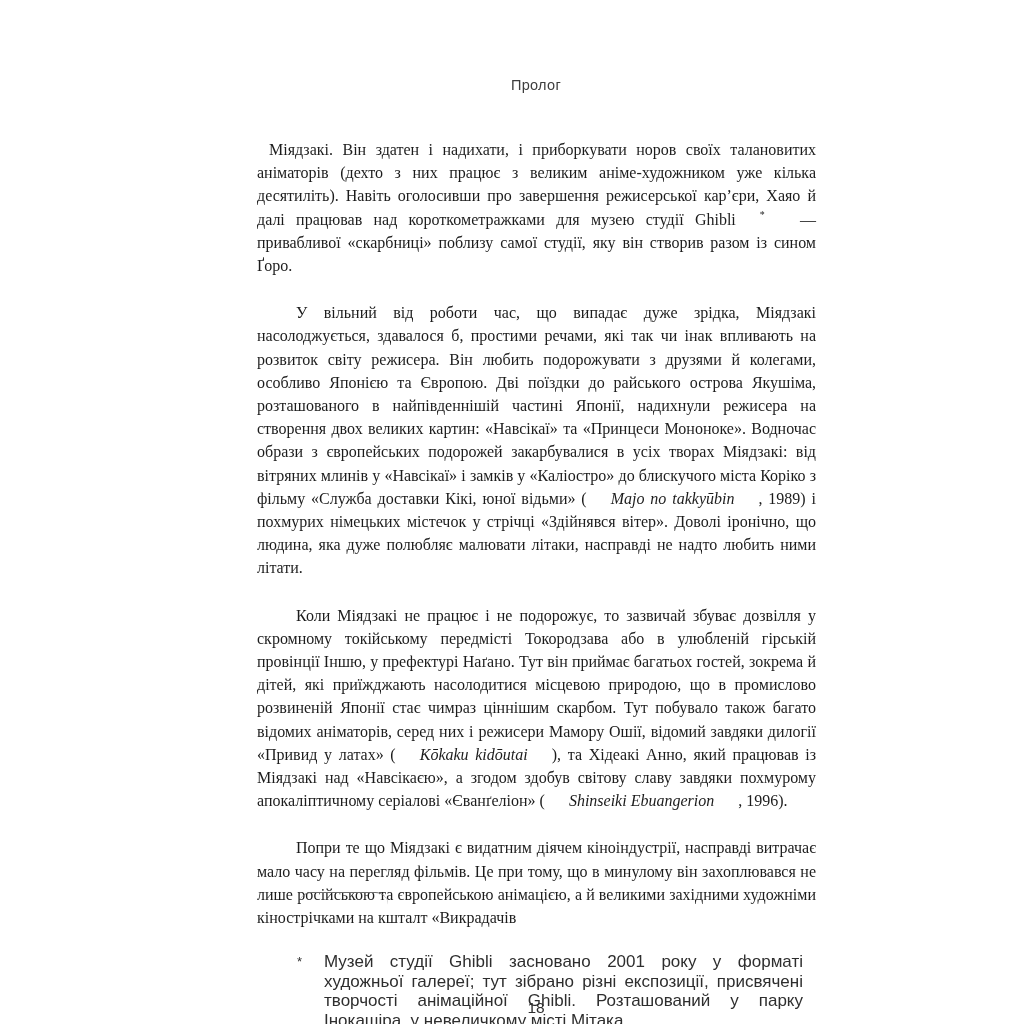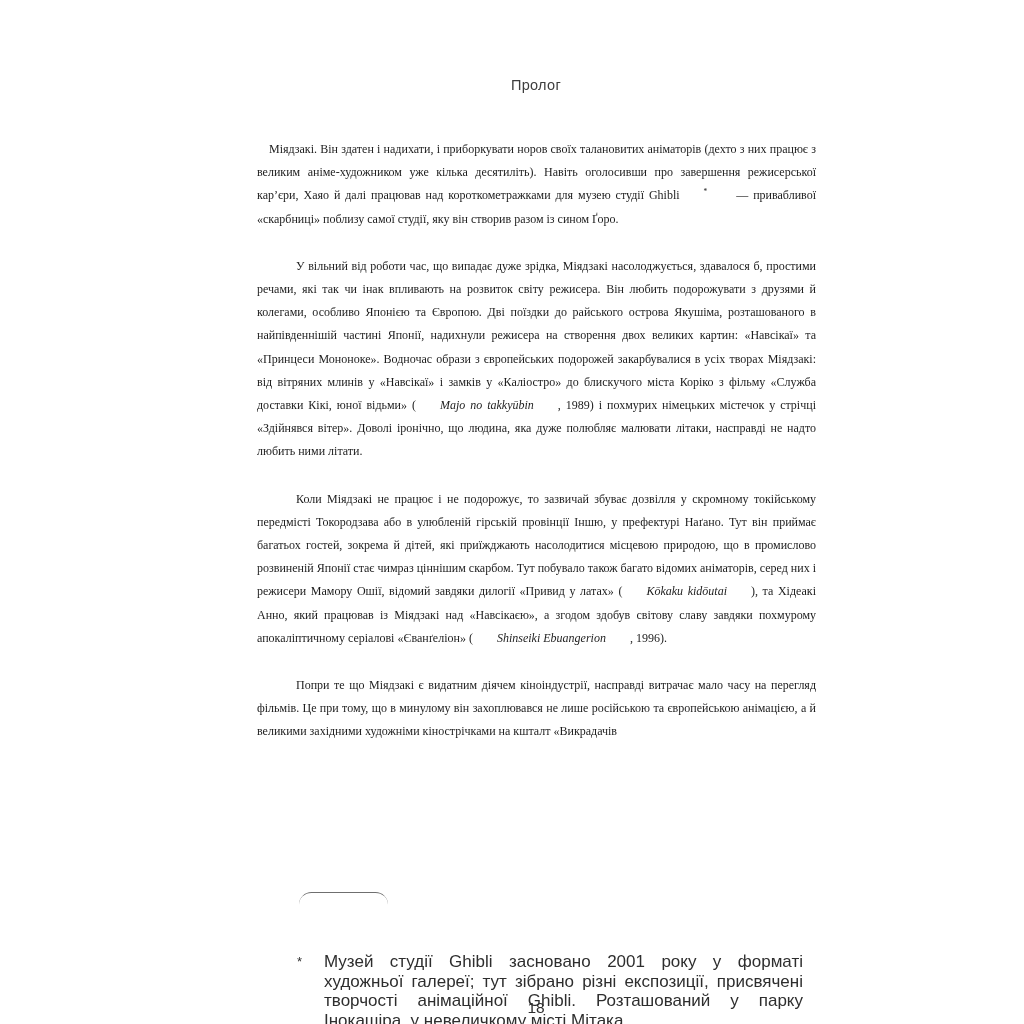--- a/index.html
+++ b/index.html
@@ -25,21 +25,21 @@
     font-size: 14.5px;
     color: #3d3d3d;
     letter-spacing: 0.3px;
   }
 
   .text-block {
     position: absolute;
     left: 209px;
     top: 90px;
     width: 607px;
-    font-size: 12px;
+    font-size: 16px;
     line-height: 23.2px;
   }
 
   .para {
     text-align: justify;
     hyphens: auto;
     -webkit-hyphens: auto;
   }
   .para.indent { text-indent: 27px; }
 

